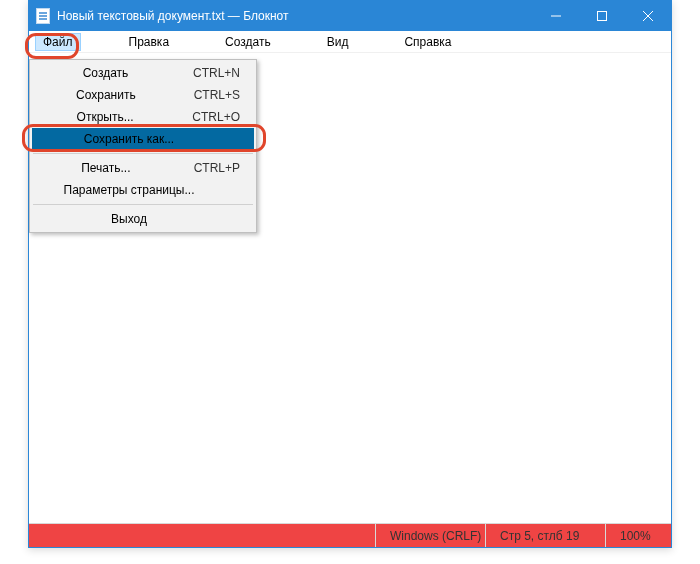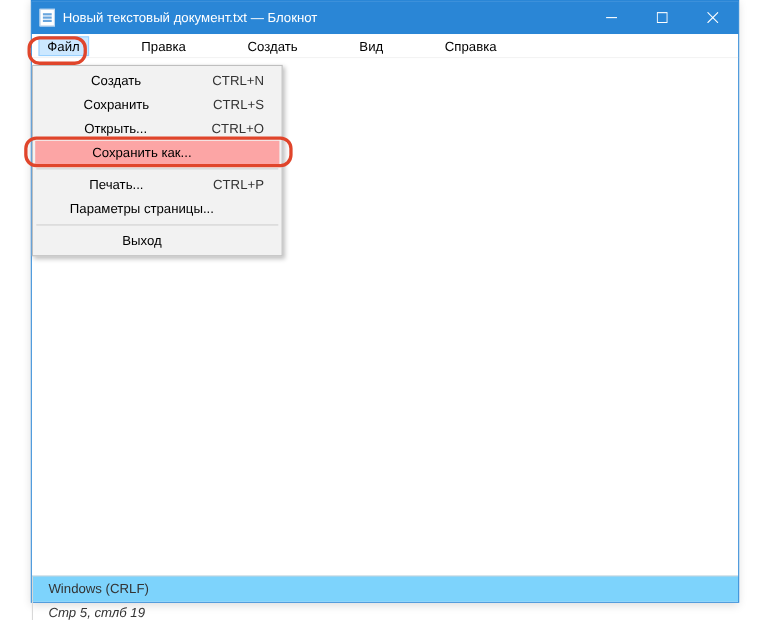--- a/index.html
+++ b/index.html
@@ -10,29 +10,29 @@
   .doc-icon { width: 14px; height: 16px; background: #fff; border: 1px solid #c0d8ef; position: relative; }
   .doc-icon::before { content:""; position:absolute; top:3px; left:2px; right:2px; height:2px; background:#6aa6de; box-shadow: 0 3px 0 #6aa6de, 0 6px 0 #6aa6de; }
   .title-text { flex: 1; white-space: nowrap; overflow: hidden; }
   .win-controls { display: flex; height: 100%; }
   .win-btn { width: 46px; display: flex; align-items: center; justify-content: center; color: #fff; font-size: 11px; font-family: Arial; }
   .win-btn svg { stroke: #fff; stroke-width: 1; fill: none; }
   .menubar { height: 22px; background: #fff; border-bottom: 1px solid #f0f0f0; display: flex; align-items: center; font-size: 12px; padding-left: 6px; gap: 40px; }
   .menu-item { padding: 2px 8px; cursor: default; }
   .menu-item.open { background: #cce8ff; border: 1px solid #99d1ff; padding: 1px 7px; }
   .editor { flex: 1; background: #fff; position: relative; }
-  .statusbar { height: 24px; border-top: 1px solid #d8d8d8; background: #7dd3fc; display: flex; font-size: 12px; color: #333; flex-direction: column; }
+  .statusbar { height: 24px; border-top: 1px solid #d8d8d8; background: #ef4444; display: flex; font-size: 12px; color: #333; }
   .status-spacer { flex: 1; }
   .status-cell { border-left: 1px solid #d8d8d8; padding: 4px 14px; display: flex; align-items: center; white-space: nowrap; }
   .status-cell.wide { width: 110px; }
-  .status-cell.med { width: 120px; font-style: italic; }
+  .status-cell.med { width: 120px; }
   .status-cell.small { width: 66px; }
   .dropdown { position: absolute; left: 29px; top: 59px; width: 228px; background: #f2f2f2; border: 1px solid #bfbfbf; box-shadow: 2px 2px 4px rgba(0,0,0,0.25); font-size: 12px; padding: 2px; }
   .dd-item { display: flex; align-items: center; height: 22px; padding: 0 14px 0 22px; cursor: default; position: relative; }
-  .dd-item.highlight { background: #fca5a5; }
+  .dd-item.highlight { background: #0369a1; }
   .dd-label { flex: 1; text-align: center; }
   .dd-short { color: #333; margin-left: 36px; }
   .dd-sep { height: 1px; background: #d0d0d0; margin: 3px 1px; }
   .annot { position: absolute; border: 3px solid #e0452b; border-radius: 11px; pointer-events: none; }
   .annot1 { left: 25px; top: 33px; width: 54px; height: 26px; }
   .annot2 { left: 22px; top: 124px; width: 244px; height: 28px; }
 </style>
 </head>
 <body>
 

